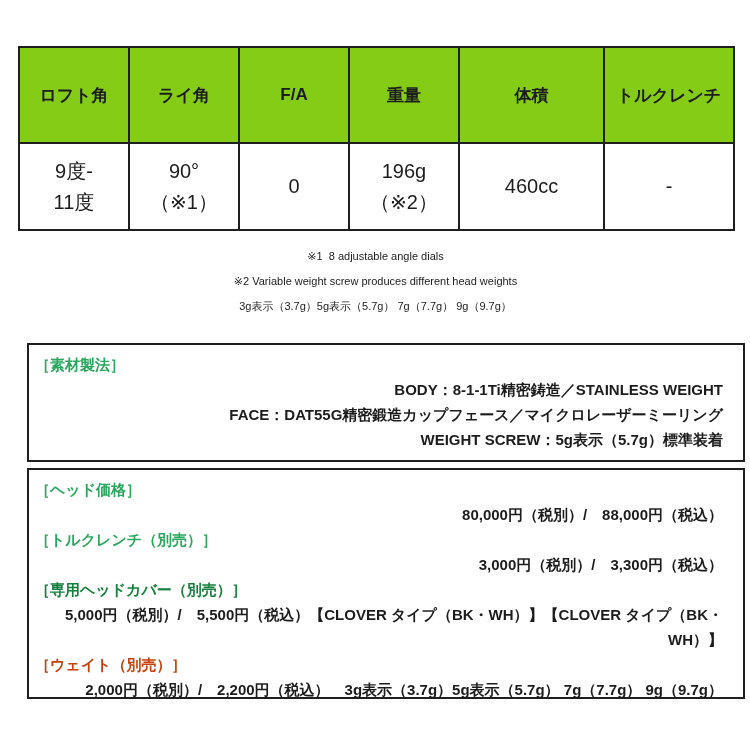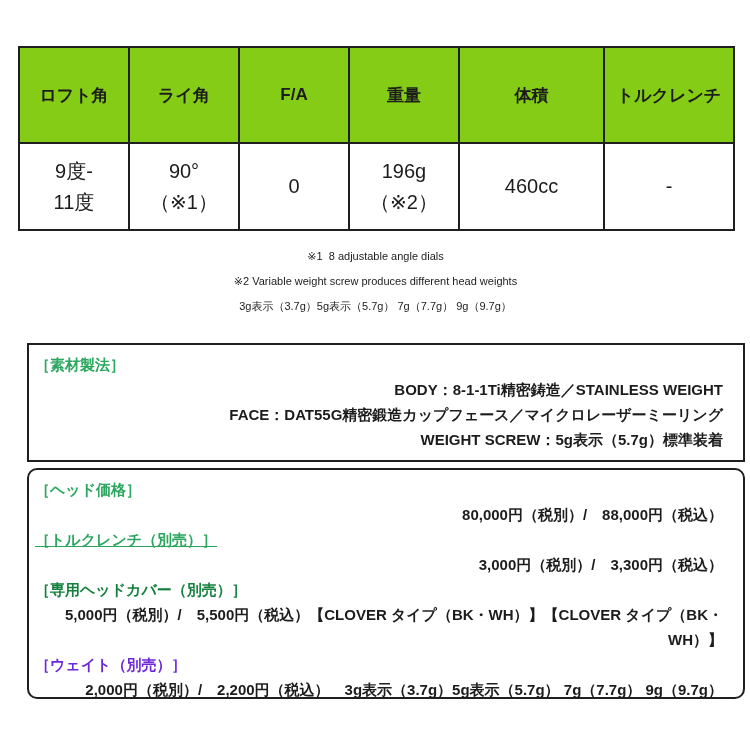--- a/index.html
+++ b/index.html
@@ -65,21 +65,21 @@
     position: absolute;
     left: 15px;
     width: 718px;
     box-sizing: border-box;
     border: 2px solid #1f1f1f;
     padding: 7px 20px 4px 6px;
     background: #ffffff;
     margin-left: 12px;
   }
   .box-material { top: 343px; height: 119px; }
-  .box-price    { top: 468px; height: 231px; border-radius: 10px; }
+  .box-price    { top: 468px; height: 231px; }
   .section-title {
     font-size: 15px;
     font-weight: bold;
     line-height: 25px;
     white-space: pre-wrap;
   }
   .detail-line {
     font-size: 15px;
     font-weight: bold;
     line-height: 25px;
@@ -143,19 +143,19 @@
 <div class="info-box box-material">
   <div class="section-title" style="color: rgb(42, 167, 94);">［素材製法］</div>
   <div class="detail-line">BODY：8-1-1Ti精密鋳造／STAINLESS WEIGHT</div>
   <div class="detail-line">FACE：DAT55G精密鍛造カップフェース／マイクロレーザーミーリング</div>
   <div class="detail-line">WEIGHT SCREW：5g表示（5.7g）標準装着</div>
 </div>
 
 <div class="info-box box-price">
   <div class="section-title" style="color: rgb(42, 167, 94);">［ヘッド価格］</div>
   <div class="detail-line">80,000円（税別）/　88,000円（税込）</div>
-  <div class="section-title" style="color: rgb(42, 167, 94); text-decoration: underline;">［トルクレンチ（別売）］</div>
+  <div class="section-title" style="color: rgb(42, 167, 94);">［トルクレンチ（別売）］</div>
   <div class="detail-line">3,000円（税別）/　3,300円（税込）</div>
   <div class="section-title" style="color: #15803d;">［専用ヘッドカバー（別売）］</div>
   <div class="detail-line">5,000円（税別）/　5,500円（税込）【CLOVER タイプ（BK・WH）】【CLOVER タイプ（BK・WH）】</div>
-  <div class="section-title" style="color: #6d28d9;">［ウェイト（別売）］</div>
+  <div class="section-title" style="color: #c2410c;">［ウェイト（別売）］</div>
   <div class="detail-line">2,000円（税別）/　2,200円（税込）　3g表示（3.7g）5g表示（5.7g） 7g（7.7g） 9g（9.7g）</div>
 </div>
 
 </body></html>

